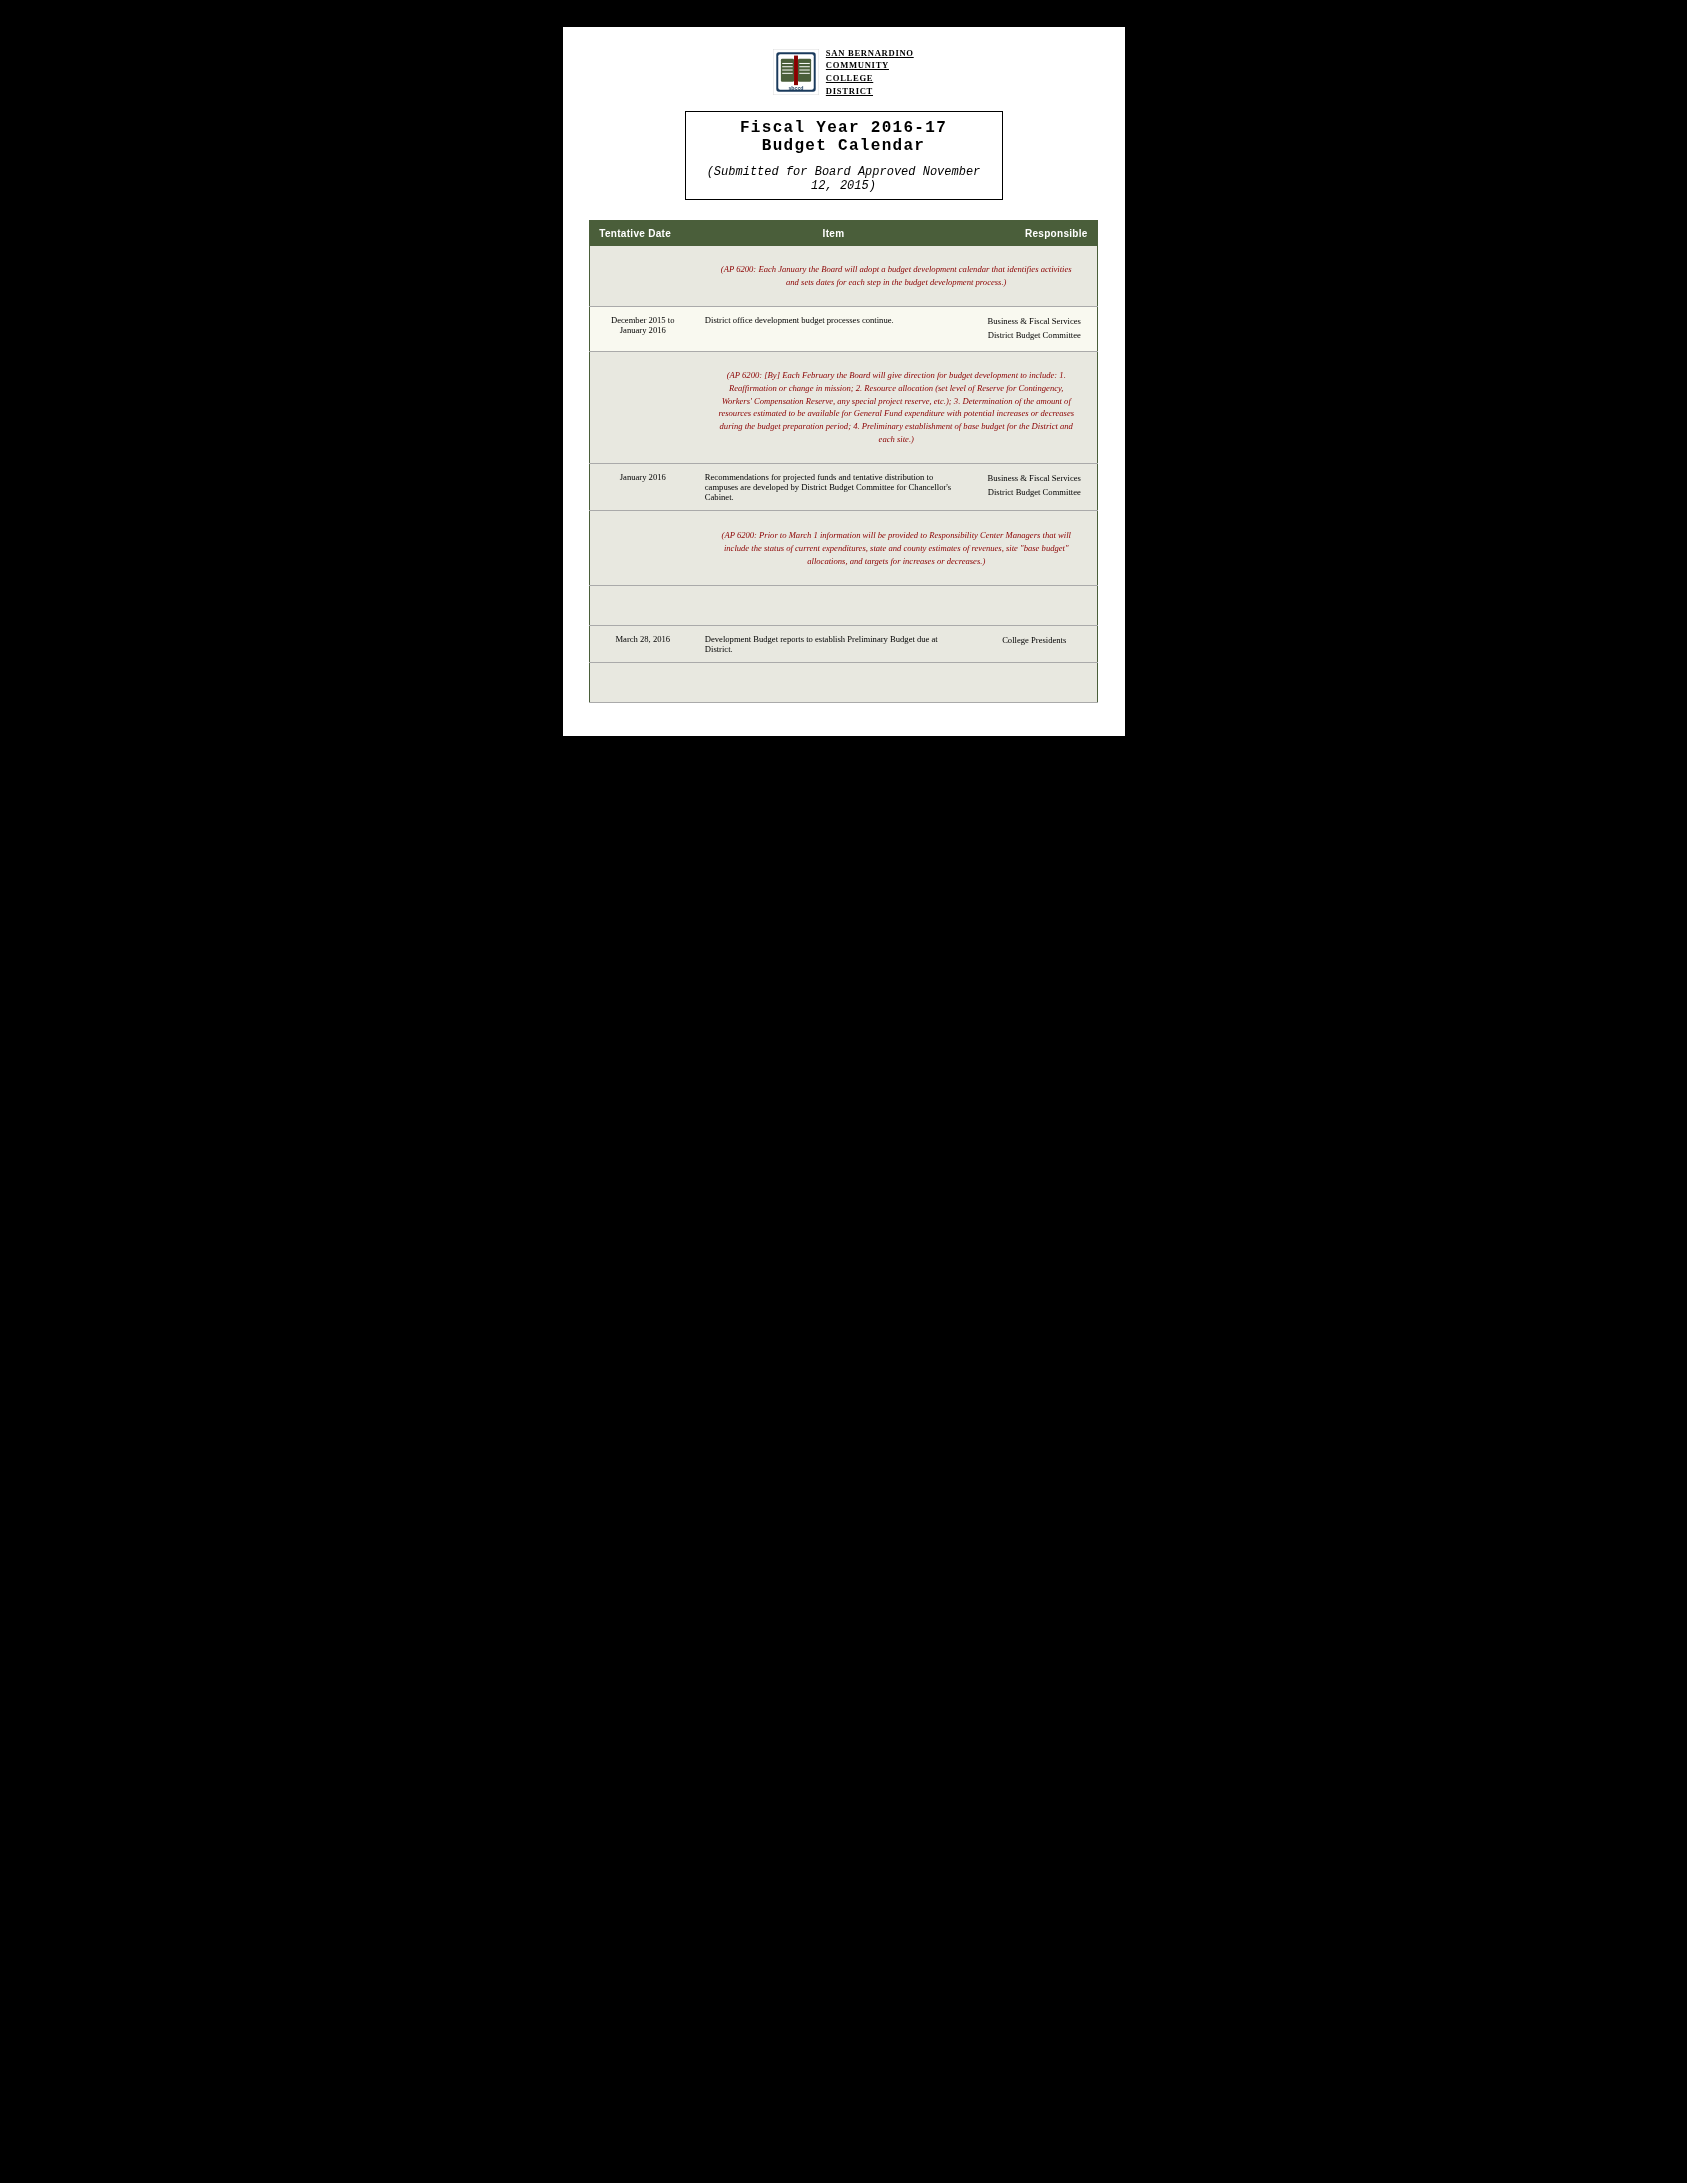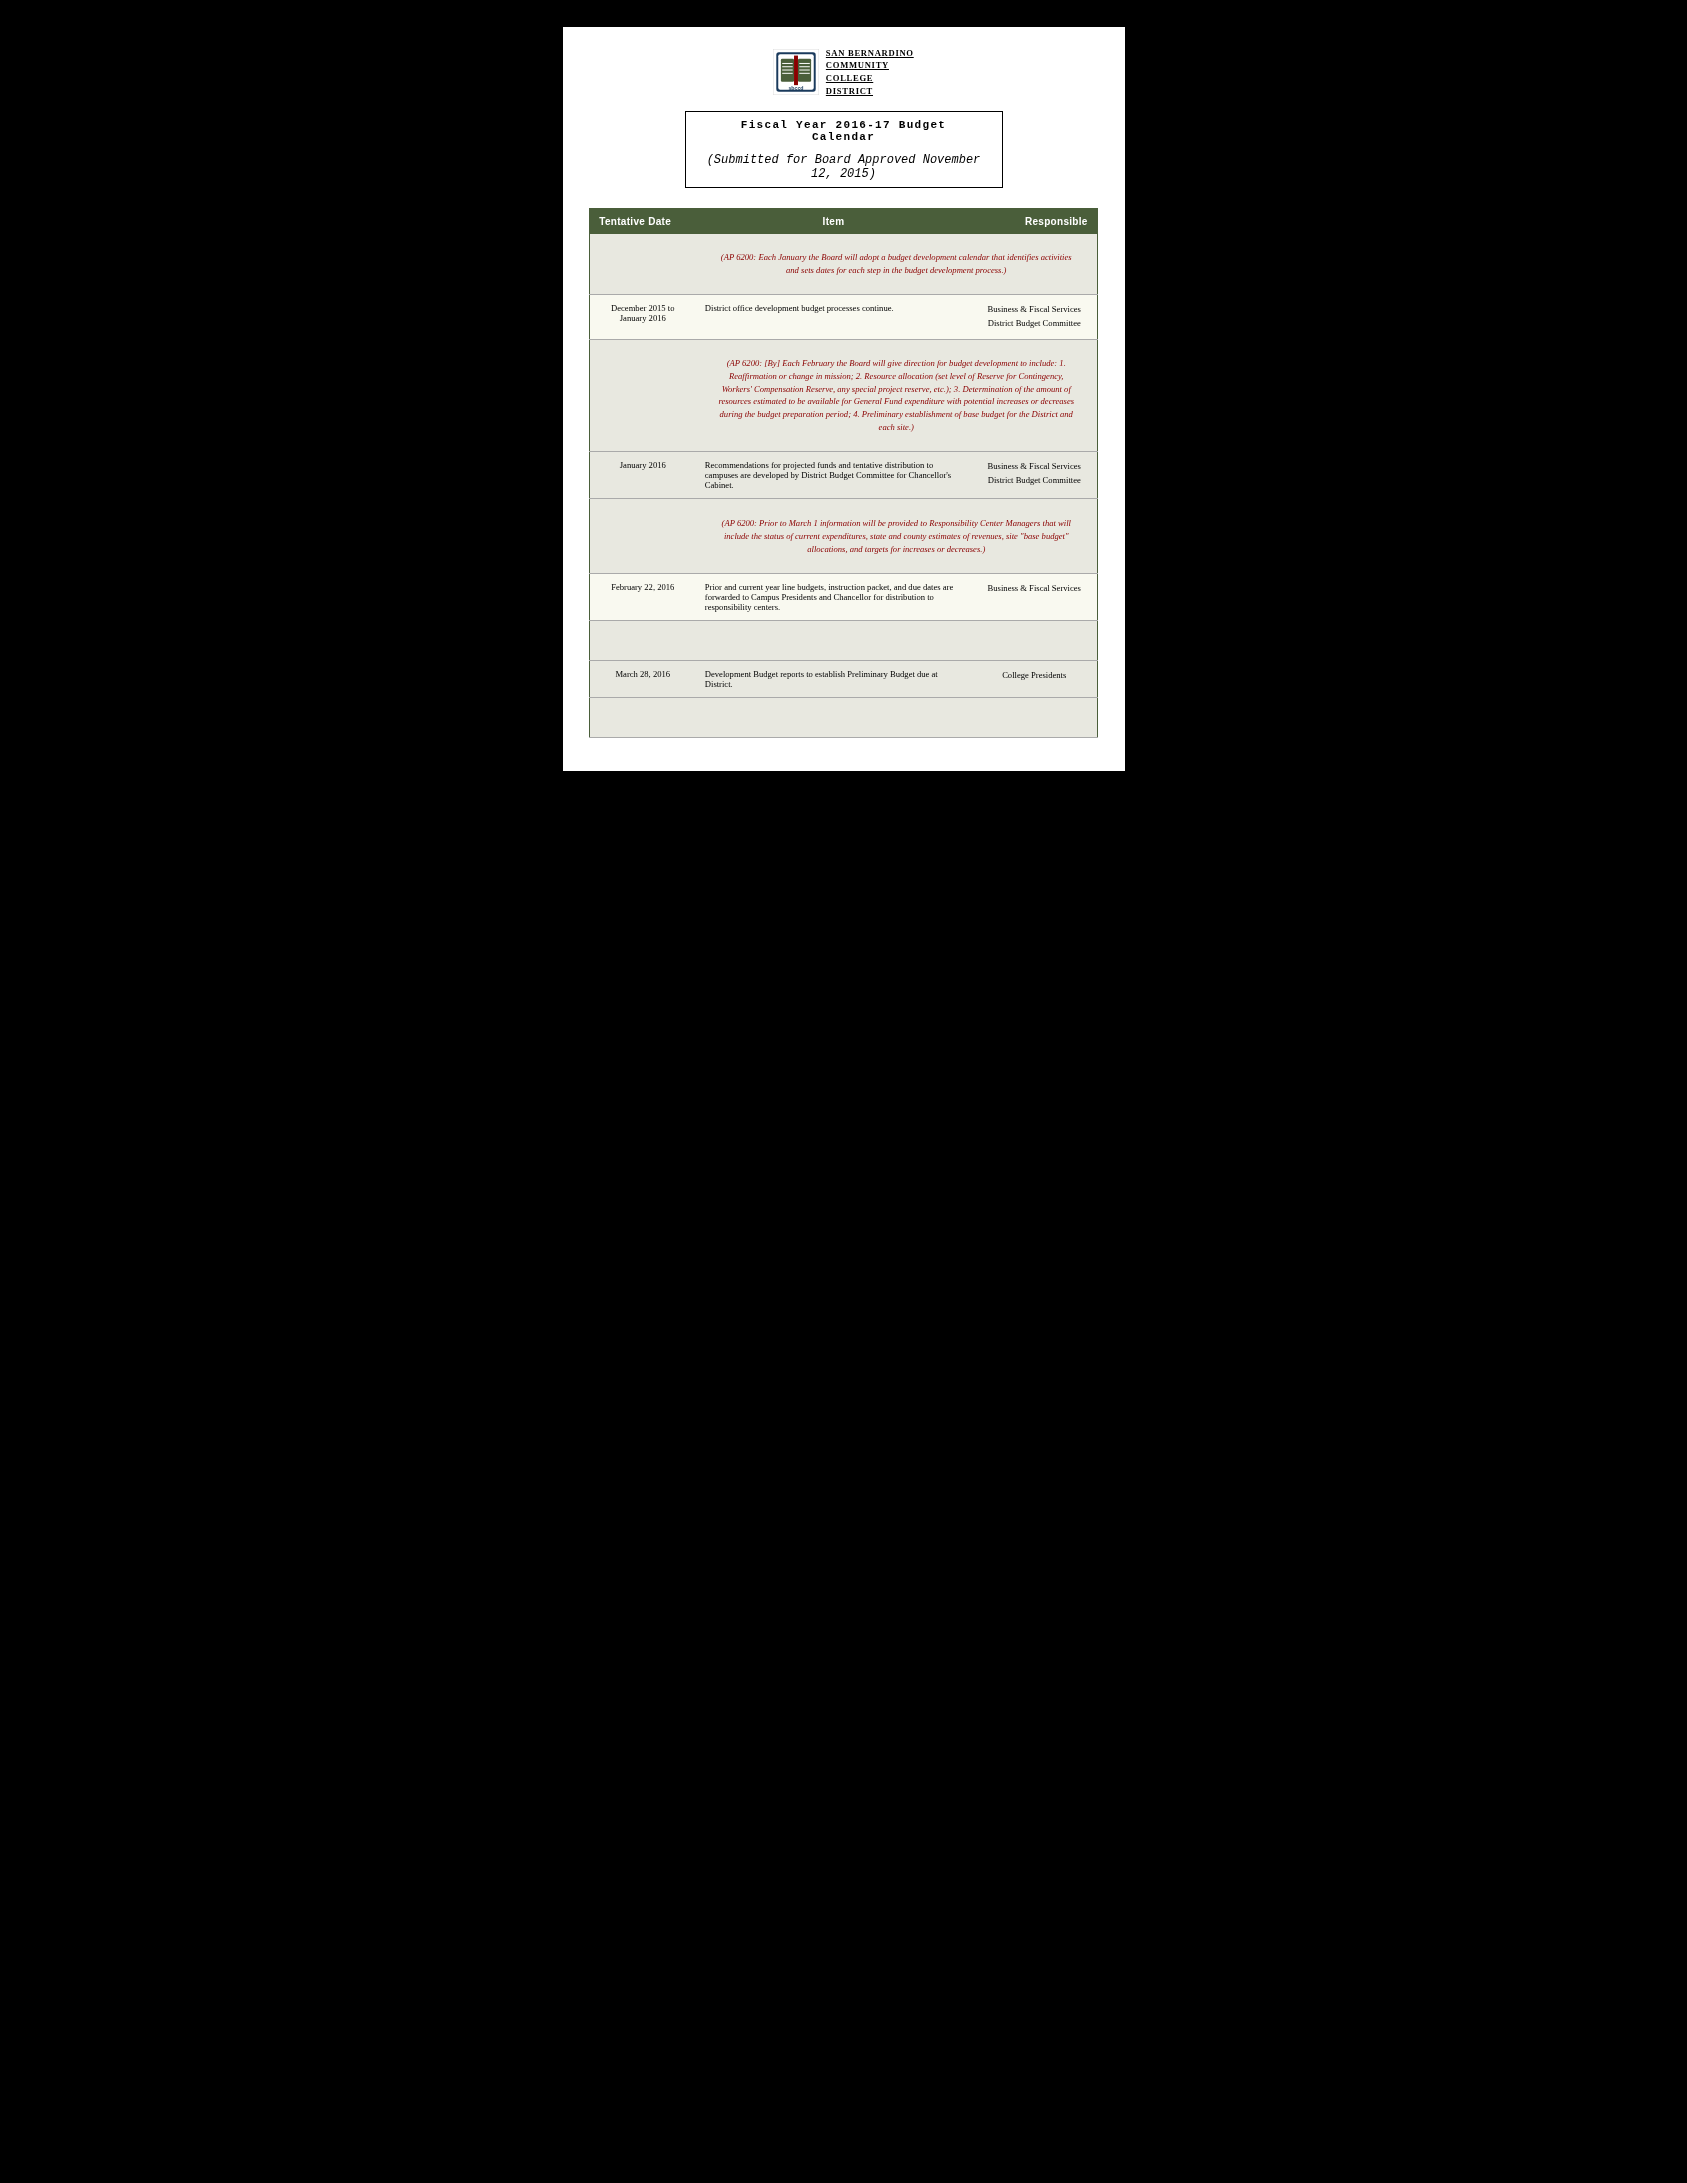--- a/index.html
+++ b/index.html
@@ -47,21 +47,21 @@
     .title-box {
       border: 1.3px solid #000;
       text-align: center;
       padding: 6.6px 20px;
       margin: 0 auto 20px auto;
       max-width: 318px;
     }
 
     .title-box h1 {
       font-family: 'Courier New', Courier, monospace;
-      font-size: 11px;
+      font-size: 16px;
       font-weight: bold;
       letter-spacing: 1.3px;
       color: #000;
     }
 
     .title-box p {
       font-family: 'Courier New', Courier, monospace;
       font-size: 12px;
       font-style: italic;
       color: #000;
@@ -222,25 +222,20 @@
         <td class="date-cell">January 2016</td>
         <td>Recommendations for projected funds and tentative distribution to campuses are developed by District Budget Committee for Chancellor's Cabinet.</td>
         <td class="responsible-cell">Business &amp; Fiscal Services<br>District Budget Committee</td>
       </tr>
         <tr class="row-ap">
         <td></td>
         <td colspan="2">
           <div class="ap-text">(AP 6200: Prior to March 1 information will be provided to Responsibility Center Managers that will include the status of current expenditures, state and county estimates of revenues, site "base budget" allocations, and targets for increases or decreases.)</div>
         </td>
       </tr>
-        <tr class="row-white">
-        <td class="date-cell">February 22, 2016</td>
-        <td>Prior and current year line budgets, instruction packet, and due dates are forwarded to Campus Presidents and Chancellor for distribution to responsibility centers.</td>
-        <td class="responsible-cell">Business &amp; Fiscal Services</td>
-      </tr>
         <tr class="row-shaded">
         <td style="height:40px;"></td>
         <td></td>
         <td></td>
       </tr>
         <tr class="row-shaded">
         <td class="date-cell">March 28, 2016</td>
         <td>Development Budget reports to establish Preliminary Budget due at District.</td>
         <td class="responsible-cell">College Presidents</td>
       </tr>

